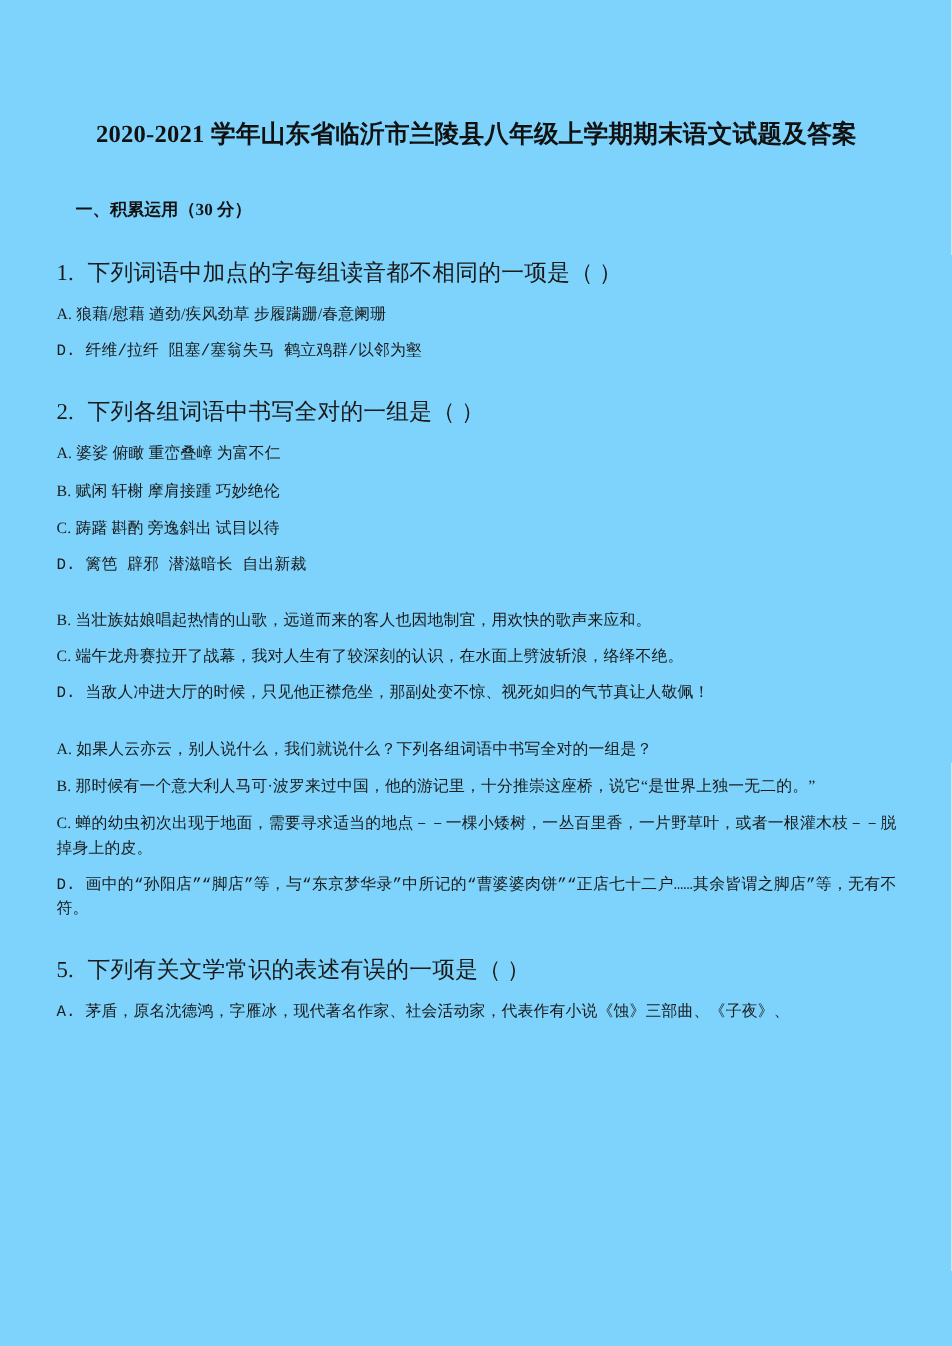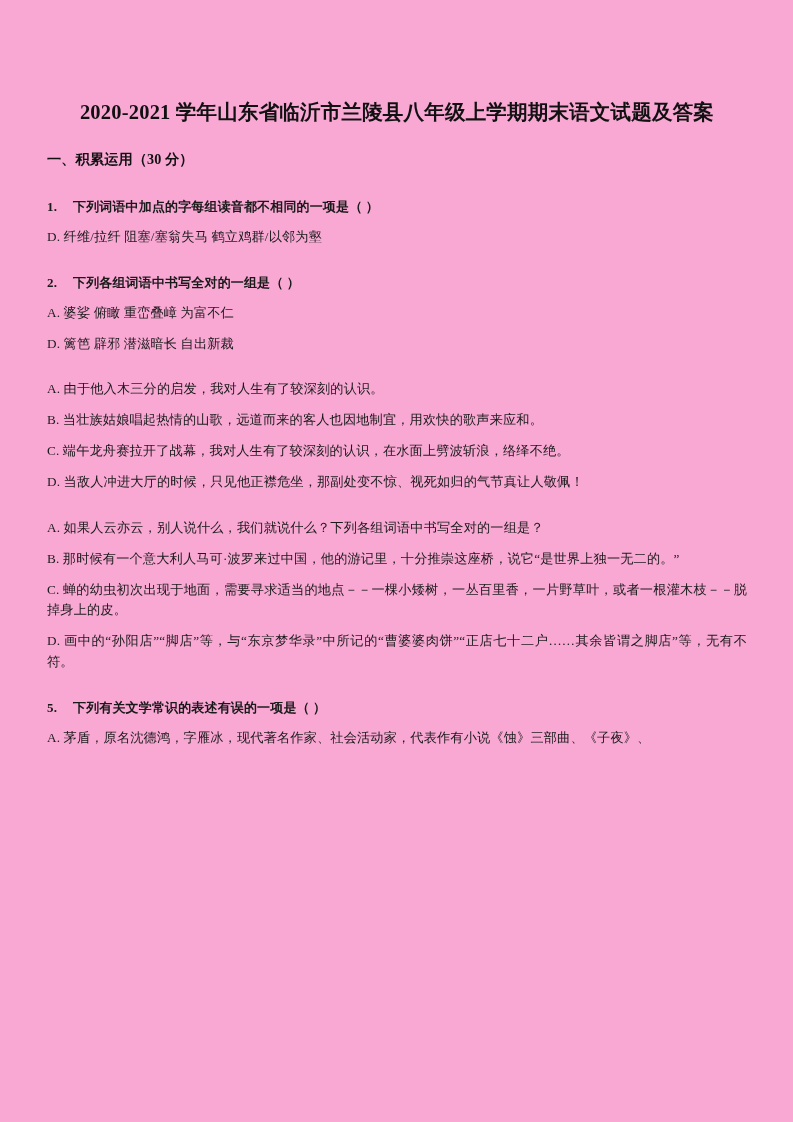--- a/index.html
+++ b/index.html
@@ -14,73 +14,73 @@
     color: #1a1a1a;
     -webkit-font-smoothing: antialiased;
   }
   .page {
     position: relative;
     width: 793px;
     height: 1122px;
     box-sizing: border-box;
     padding: 0;
     overflow: hidden;
-    background: #f9a8d4;
+    background: #7dd3fc;
   }
   .content {
     position: absolute;
     left: 47px;
     top: 0;
     width: 700px;
   }
   .doc-title {
     margin: 0;
     padding-top: 96px;
     font-size: 20.5px;
     font-weight: 700;
     line-height: 1.62;
     text-align: center;
     letter-spacing: 0.2px;
     color: #111;
   }
   .section-head {
-    margin: 0;
+    margin: 16px;
     padding-top: 20px;
     font-size: 14.2px;
     font-weight: 700;
     line-height: 1.5;
     letter-spacing: 0.1px;
     color: #111;
   }
   .question-block {
     margin-top: 18px;
   }
   .q-stem {
-    font-size: 13px;
+    font-size: 19px;
     line-height: 1.55;
     margin: 0 0 10px 0;
     letter-spacing: 0.15px;
     color: #1a1a1a;
-    font-weight: bold;
   }
   .q-num {
     display: inline-block;
     min-width: 26px;
   }
   .opt {
     font-size: 13.2px;
     line-height: 1.58;
     margin: 0 0 10px 0;
     letter-spacing: 0.15px;
     color: #1a1a1a;
     text-align: justify;
     text-justify: inter-ideograph;
   }
   .opt:last-child {
     margin-bottom: 0;
+    font-family: Liberation Mono, monospace;
   }
   .opt-wide {
     width: 100%;
   }
   .spacer-q1 { margin-top: 26px; }
   .spacer-q { margin-top: 25px; }
 </style>
 </head>
 <body>
 
@@ -88,33 +88,35 @@
   <div class="content">
 
     <h1 class="doc-title">2020-2021 学年山东省临沂市兰陵县八年级上学期期末语文试题及答案</h1>
 
     <div class="section-head">一、积累运用（30 分）</div>
 
     <div class="question-block spacer-q1">
       <p class="q-stem">
         <span class="q-num">1.</span><span>下列词语中加点的字每组读音都不相同的一项是（ ）</span>
       </p>
+      <p class="opt">A. 狼藉/慰藉  遒劲/疾风劲草  步履蹒跚/春意阑珊</p>
       <p class="opt">D. 纤维/拉纤  阻塞/塞翁失马  鹤立鸡群/以邻为壑</p>
     </div>
 
     <div class="question-block spacer-q">
       <p class="q-stem">
         <span class="q-num">2.</span><span>下列各组词语中书写全对的一组是（ ）</span>
       </p>
       <p class="opt">A. 婆娑  俯瞰  重峦叠嶂  为富不仁</p>
+      <p class="opt">B. 赋闲  轩榭  摩肩接踵  巧妙绝伦</p>
+      <p class="opt">C. 踌躇  斟酌  旁逸斜出  试目以待</p>
       <p class="opt">D. 篱笆  辟邪  潜滋暗长  自出新裁</p>
     </div>
 
     <div class="question-block spacer-q">
-      <p class="opt opt-wide">A. 由于他入木三分的启发，我对人生有了较深刻的认识。</p>
       <p class="opt opt-wide">B. 当壮族姑娘唱起热情的山歌，远道而来的客人也因地制宜，用欢快的歌声来应和。</p>
       <p class="opt opt-wide">C. 端午龙舟赛拉开了战幕，我对人生有了较深刻的认识，在水面上劈波斩浪，络绎不绝。</p>
       <p class="opt opt-wide">D. 当敌人冲进大厅的时候，只见他正襟危坐，那副处变不惊、视死如归的气节真让人敬佩！</p>
     </div>
 
     <div class="question-block spacer-q">
       <p class="opt opt-wide">A. 如果人云亦云，别人说什么，我们就说什么？下列各组词语中书写全对的一组是？</p>
       <p class="opt opt-wide">B. 那时候有一个意大利人马可·波罗来过中国，他的游记里，十分推崇这座桥，说它“是世界上独一无二的。”</p>
       <p class="opt opt-wide">C. 蝉的幼虫初次出现于地面，需要寻求适当的地点－－一棵小矮树，一丛百里香，一片野草叶，或者一根灌木枝－－脱掉身上的皮。</p>
       <p class="opt opt-wide">D. 画中的“孙阳店”“脚店”等，与“东京梦华录”中所记的“曹婆婆肉饼”“正店七十二户……其余皆谓之脚店”等，无有不符。</p>

